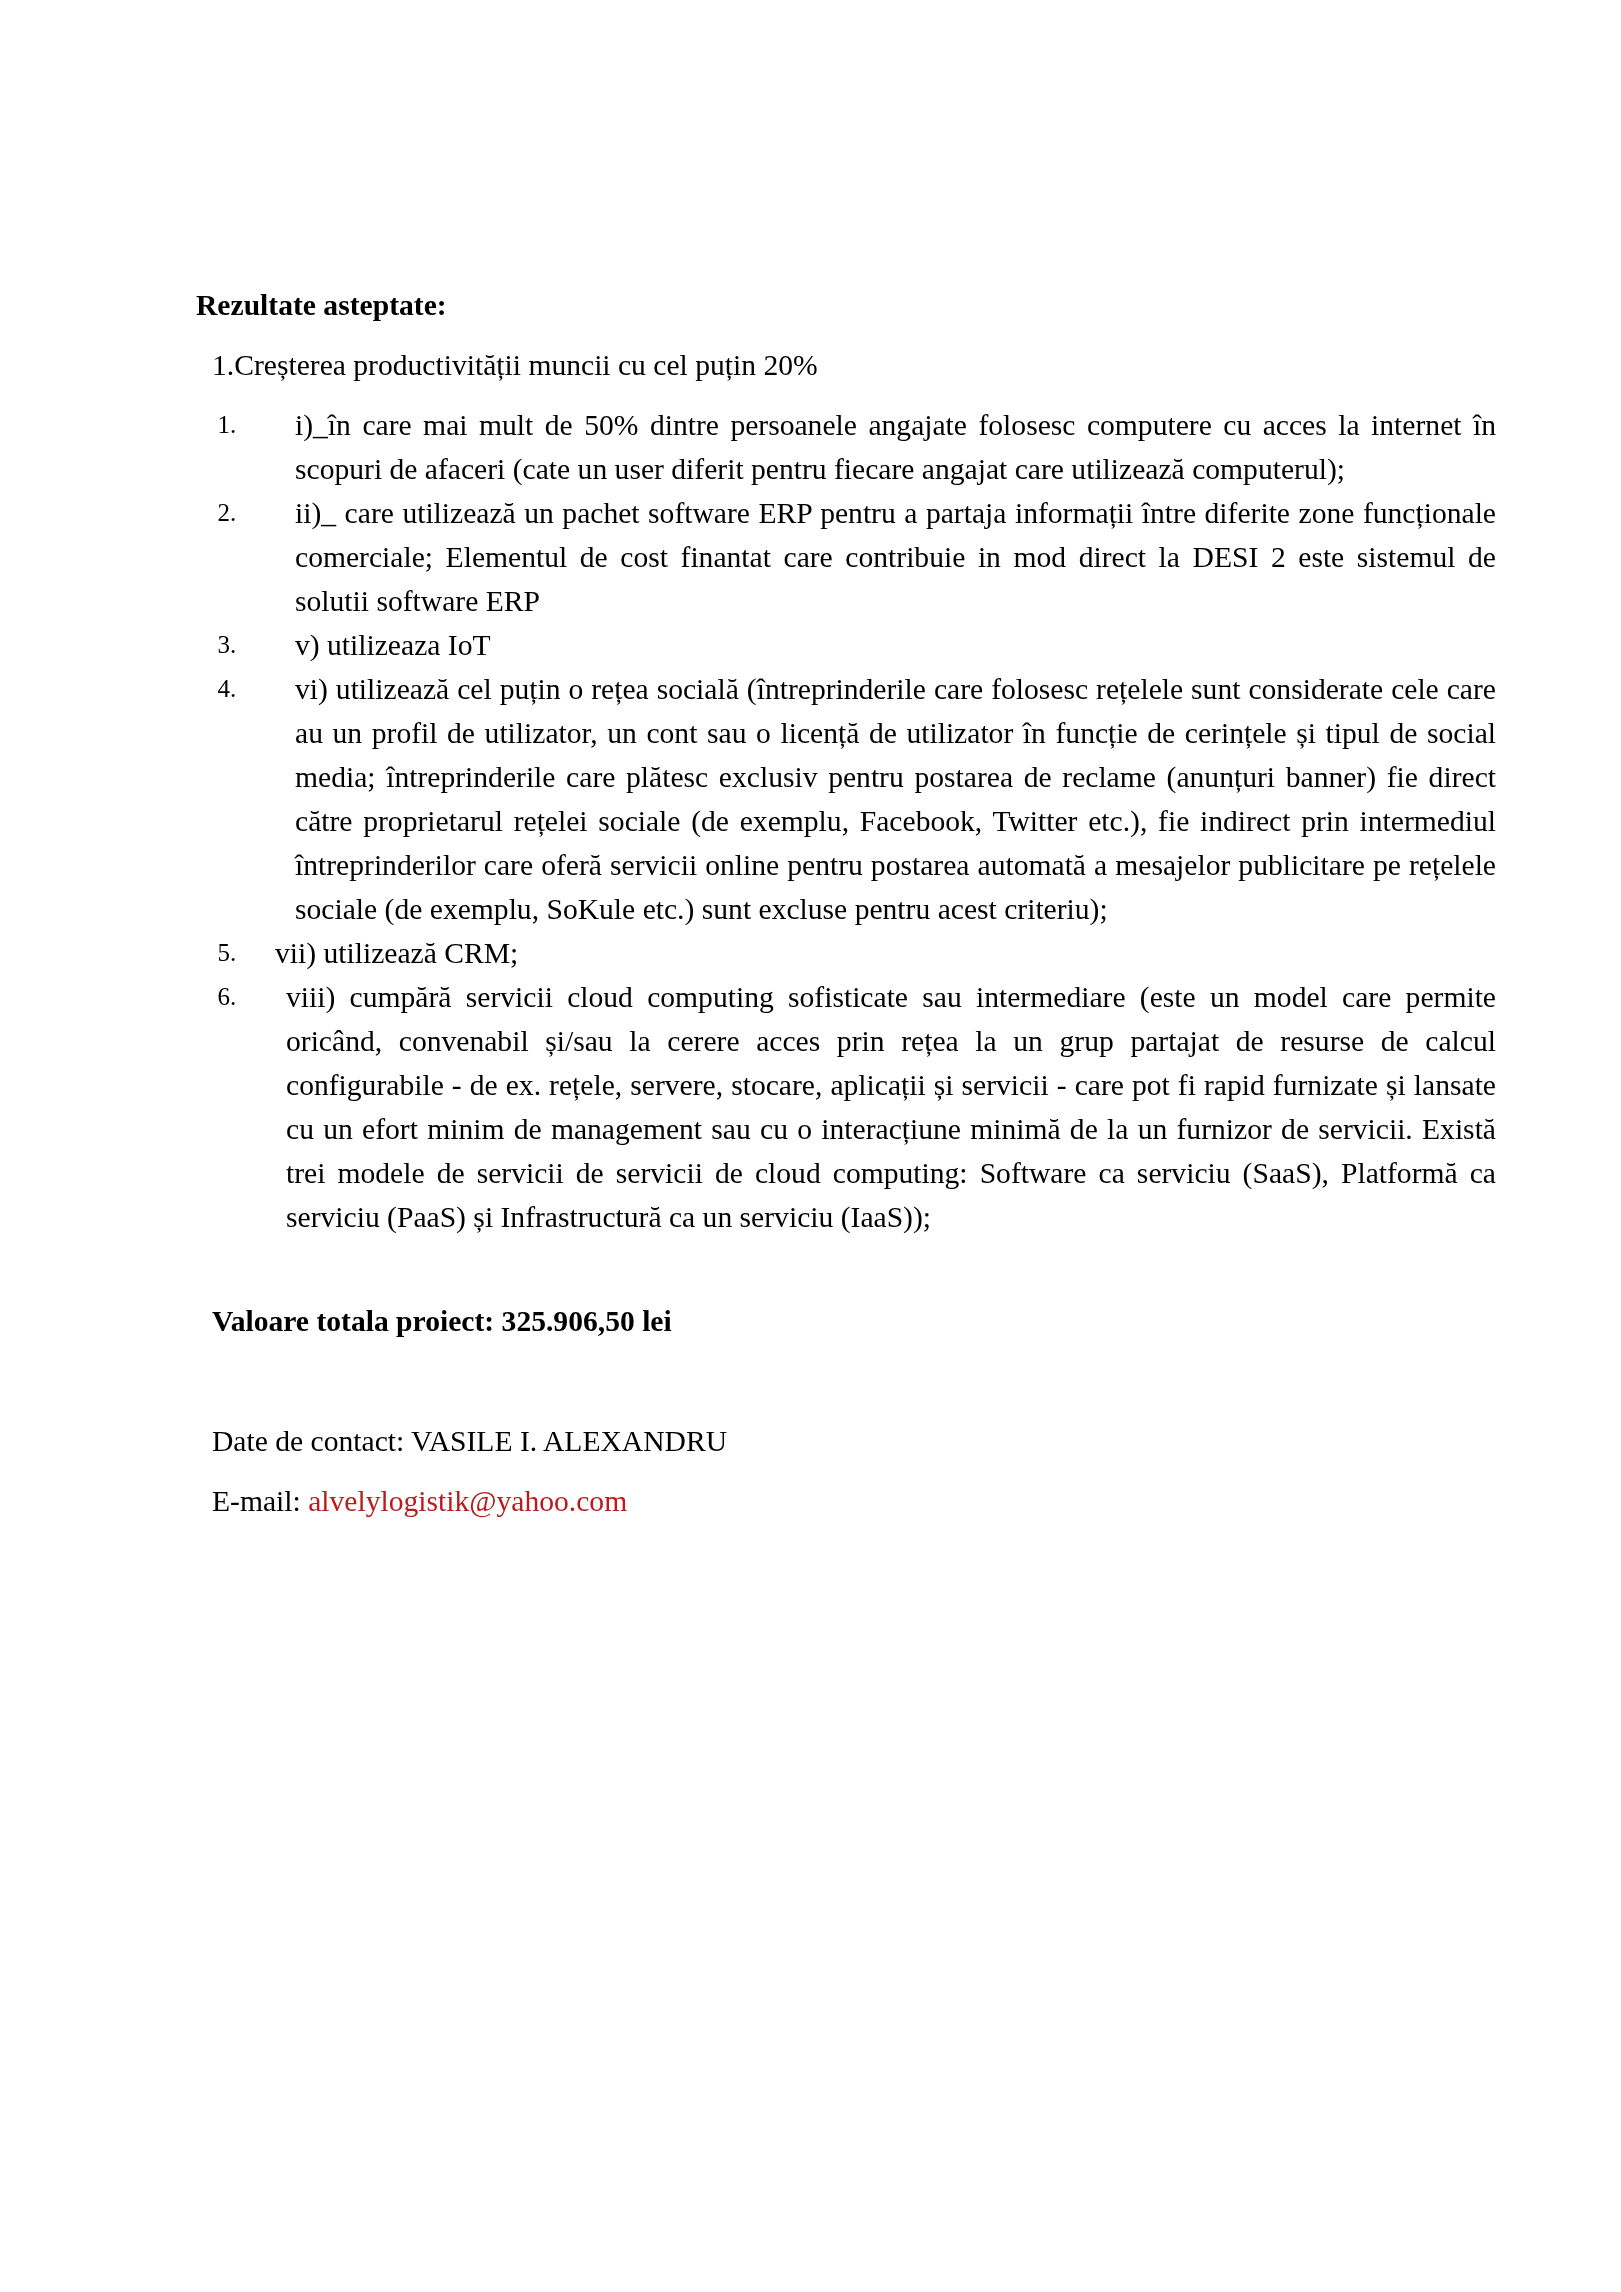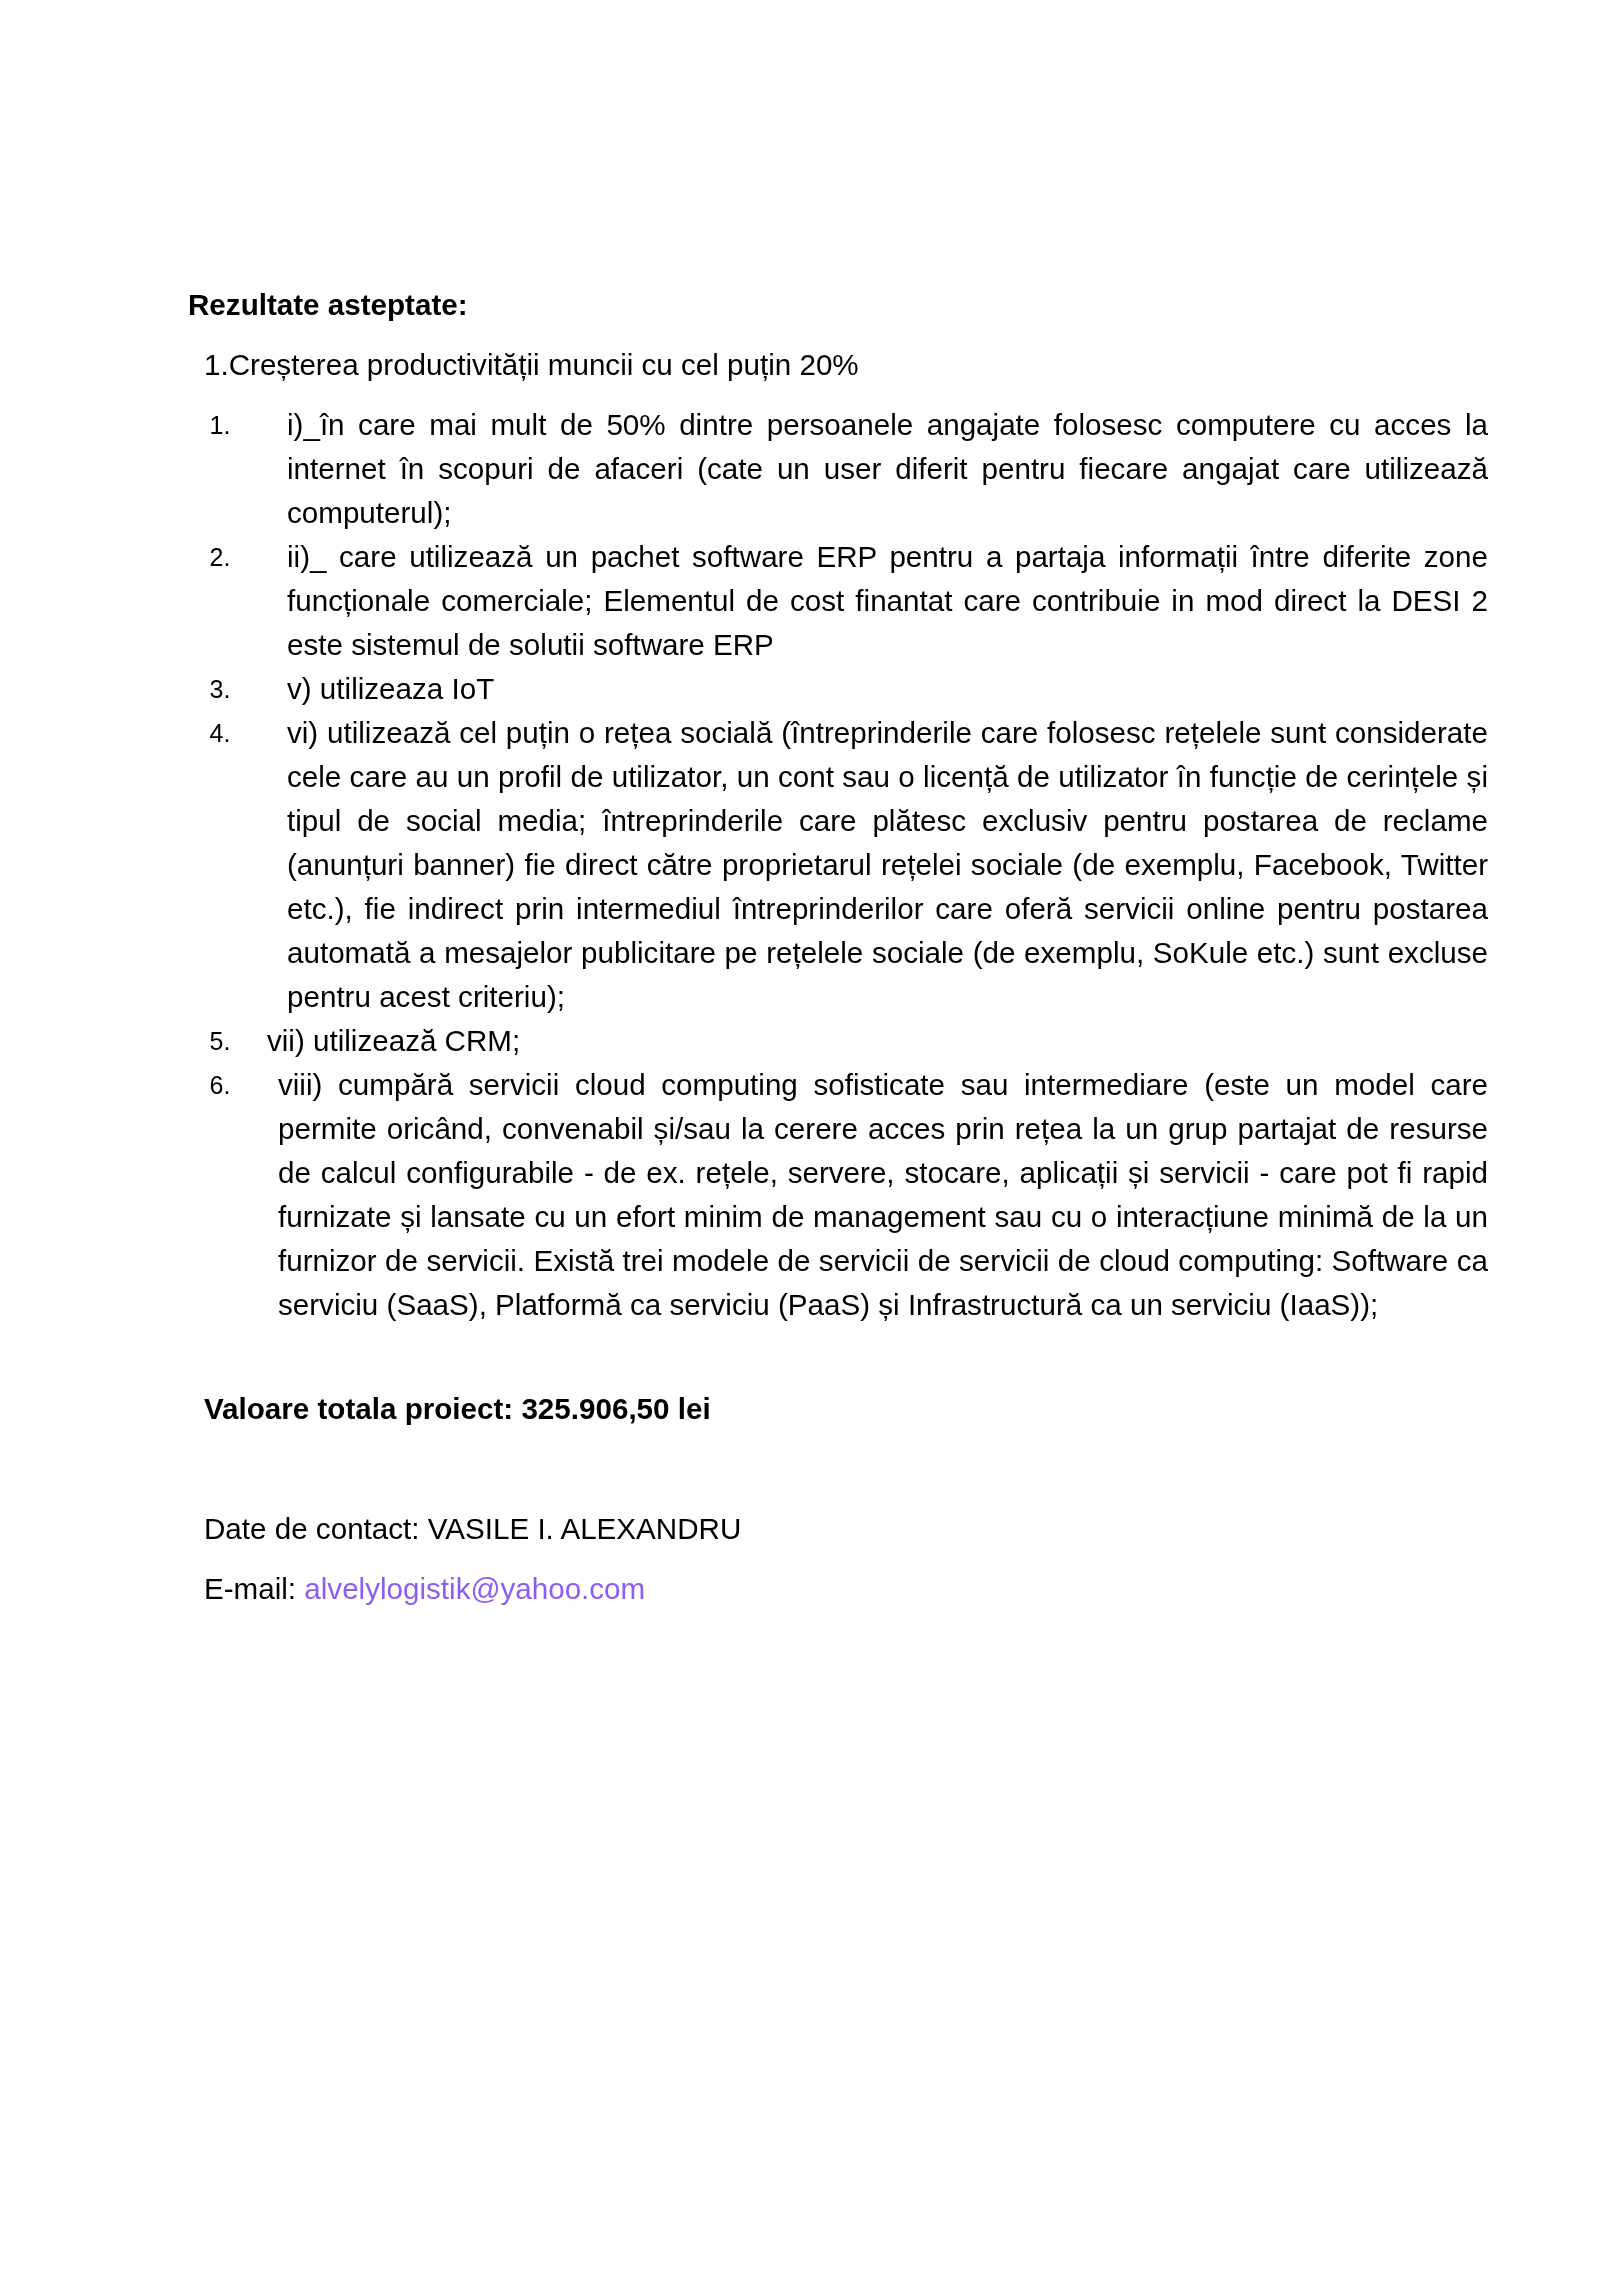--- a/index.html
+++ b/index.html
@@ -1,22 +1,22 @@
 <!DOCTYPE html>
 <html style="font-size:14.3px"><head>
   <meta charset="utf-8">
   <style>
     html, body { margin: 0; padding: 0; background: #ffffff; }
     body { width: 1622px; height: 2293px; position: relative; overflow: hidden; }
     .page {
       position: absolute;
-      left: 188px;
+      left: 196px;
       top: 283px;
       width: 1300px;
-      font-family: Liberation Sans, sans-serif;
+      font-family: Liberation Serif, serif;
       font-size: 29.6px;
       line-height: 44px;
       color: #000000;
     }
     .heading { font-weight: bold; margin: 0; }
     .line { margin: 16px; }
     ol.indicators {
       list-style: none;
       margin: 0;
       padding: 0;
@@ -30,21 +30,21 @@
       position: absolute;
       left: 21.5px;
       top: 0;
       font-size: 25px;
     }
     ol.indicators li.tight { padding-left: 79px; }
     ol.indicators li.tight2 { padding-left: 90px; }
     ol.indicators li.tight2 .txt { display: block; text-indent: 0; }
     .spacer { height: 44px; }
     .bold { font-weight: bold; }
-    .email { color: #8b5cf6; text-decoration: none; }
+    .email { color: #b91c1c; text-decoration: none; }
   </style>
 </head>
 <body>
 
 <div class="page">
   <p class="heading">Rezultate asteptate:</p>
   <p class="line">1.Creșterea productivității muncii cu cel puțin 20%</p>
 
   <ol class="indicators">
     <li>

